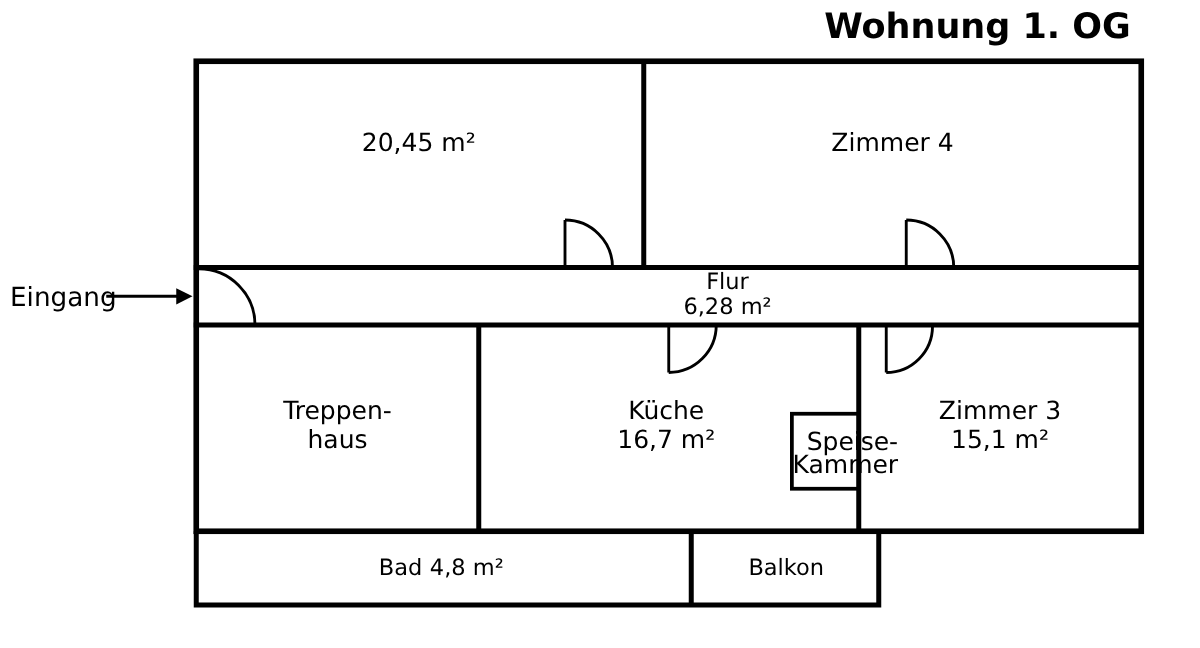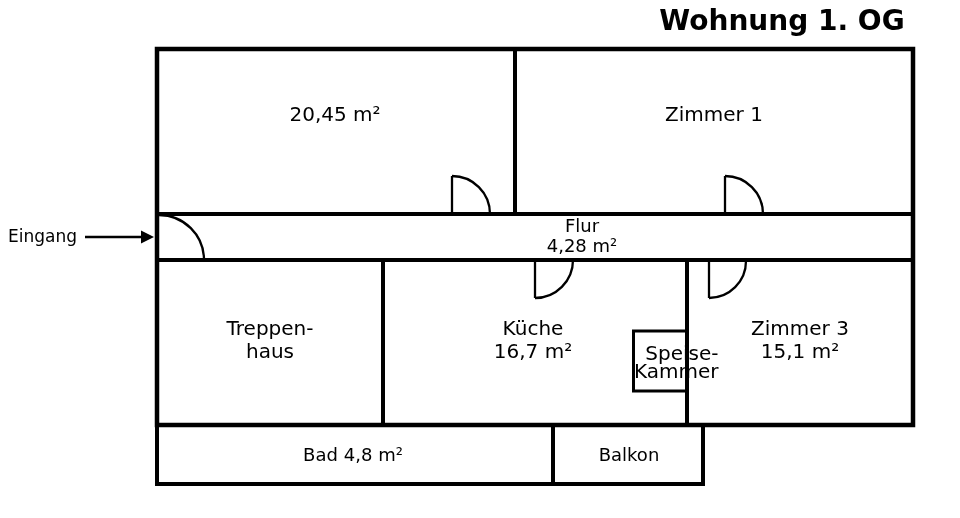--- a/index.html
+++ b/index.html
@@ -55,21 +55,21 @@
   .speise-label span { display: block; }
   .title-label {
     position: absolute;
     transform: translateX(-50%);
     font-size: 28px;
     font-weight: 700;
     white-space: nowrap;
   }
   .eingang-label {
     position: absolute;
-    font-size: 17px;
+    font-size: 21px;
     white-space: nowrap;
   }
 </style>
 </head>
 <body>
 
 <div id="stage">
 
   <svg id="plan-svg" width="960" height="518" viewBox="0 0 960 518">
 
@@ -119,26 +119,26 @@
 
   <div class="title-label" style="left:782px; top:4px">Wohnung 1. OG</div>
 
   <div class="eingang-label" style="left:8px; top:226px">Eingang</div>
 
   <div class="label room-label" style="left:335px; top:103px">
     <span>20,45 m²</span>
   </div>
 
   <div class="label room-label" style="left:714px; top:103px">
-    <span>Zimmer 1</span>
+    <span>Zimmer 4</span>
   </div>
 
   <div class="label flur-label" style="left:534px; top:216px">
     <span>Flur</span>
-    <span>4,28 m²</span>
+    <span>6,28 m²</span>
   </div>
 
   <div class="label room-label" style="left:270px; top:317px">
     <span>Treppen-</span>
     <span>haus</span>
   </div>
 
   <div class="label room-label" style="left:533px; top:317px">
     <span>Küche</span>
     <span>16,7 m²</span>

